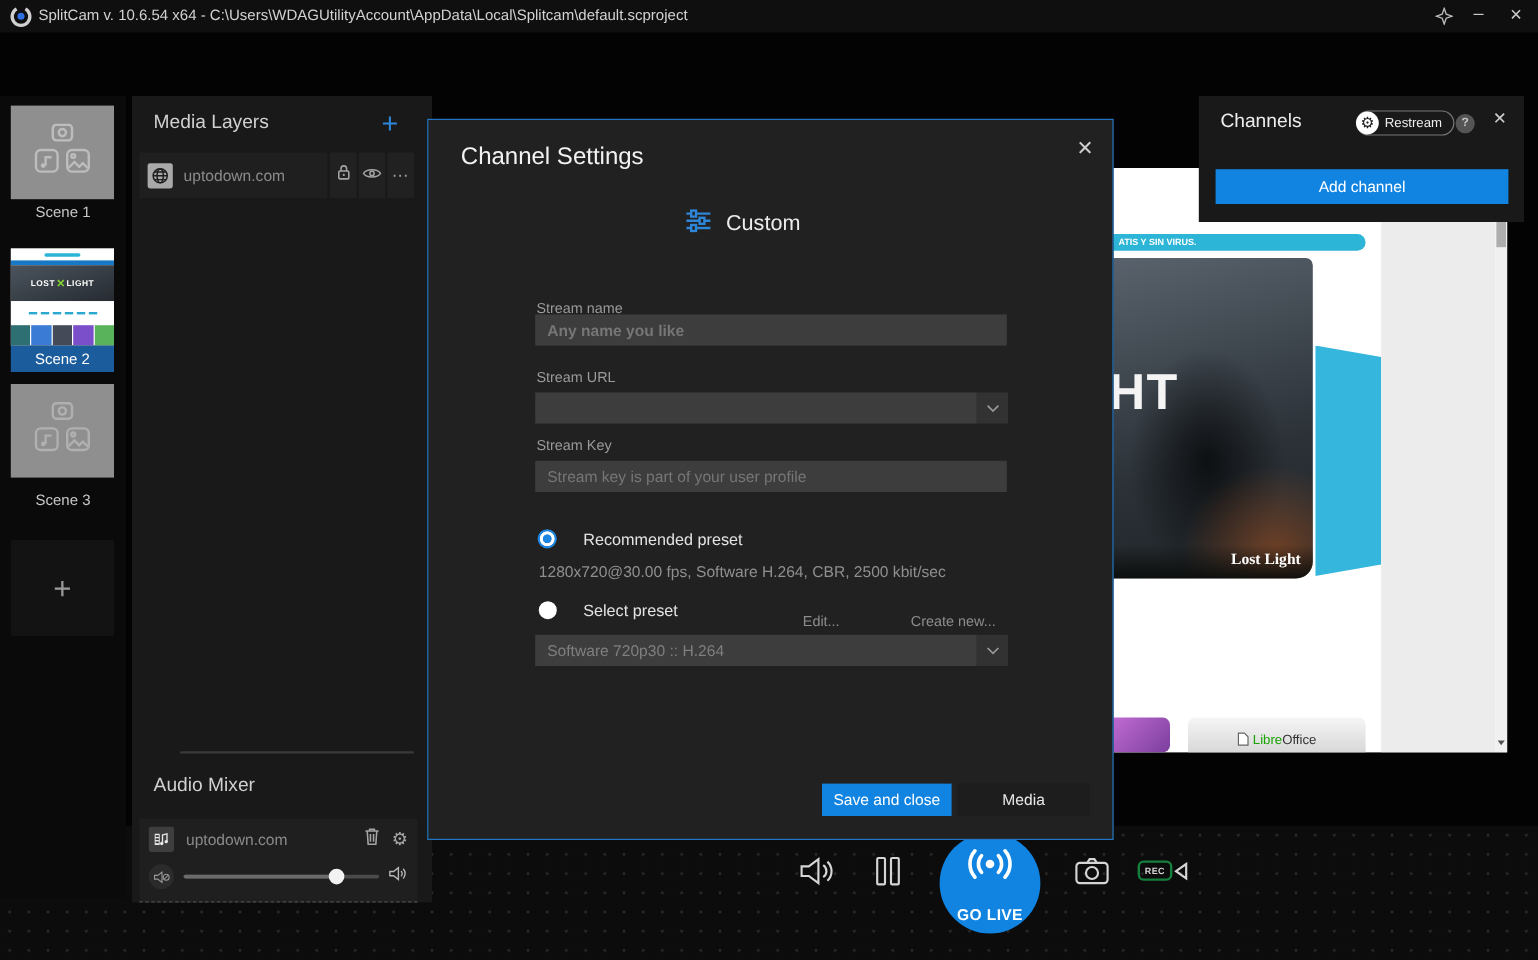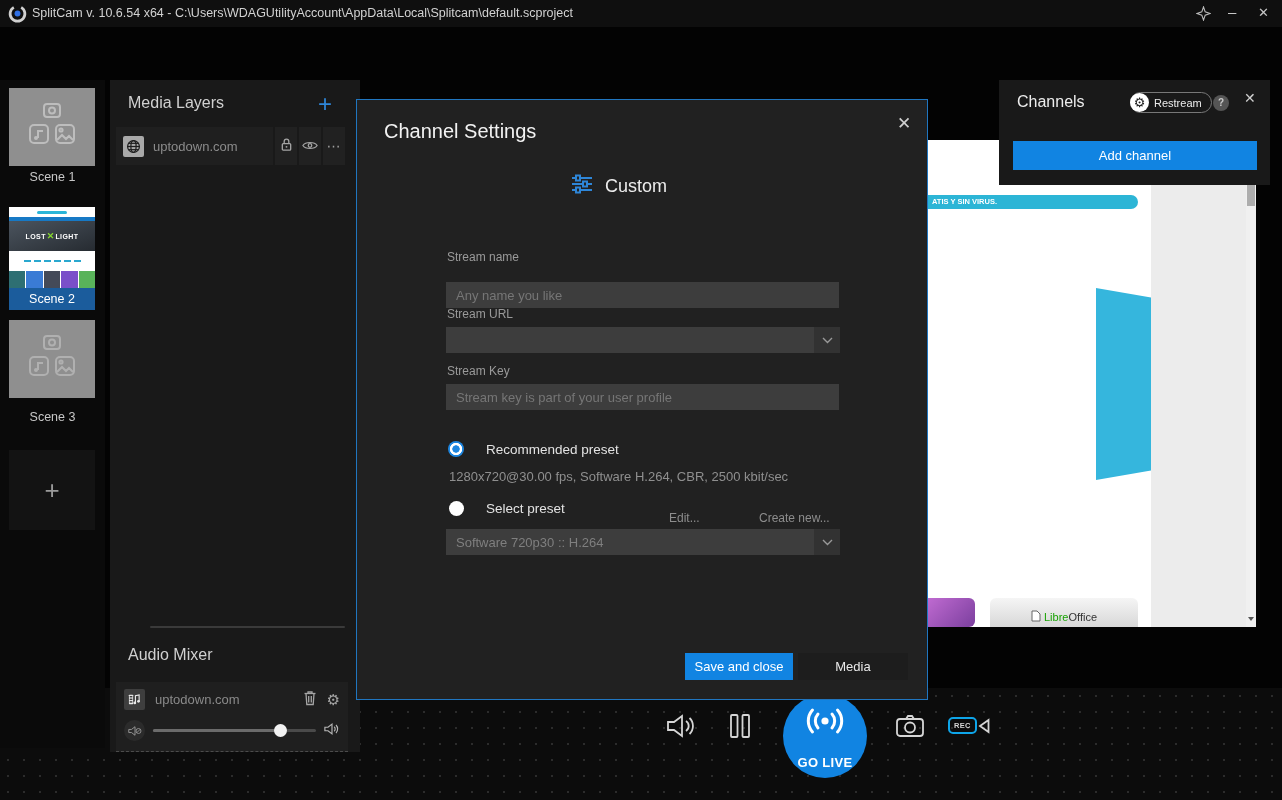--- a/index.html
+++ b/index.html
@@ -133,21 +133,21 @@
     display:flex; align-items:center; justify-content:center; }
   .btn-dark { position:absolute; background:#1d1d1d; color:#e8e8e8; font-size:13px; border:none;
     display:flex; align-items:center; justify-content:center; }
 
   
   .tool-icon { z-index:3; color:#d5d5d5; }
   .golive { left:783px; top:694px; width:84px; height:84px; border-radius:50%; background:#1184e2; z-index:3;
     display:flex; flex-direction:column; align-items:center; justify-content:center; gap:16px; padding-top:4px; }
   .golive-text { color:#fff; font-size:13px; font-weight:bold; letter-spacing:.3px; }
   .rec-wrap { left:948px; top:717px; display:flex; align-items:center; gap:1px; z-index:3; }
-  .rec-box { border:2px solid #0ea5e9; border-radius:5px; color:#d5d5d5; font-size:7.5px; font-weight:bold;
+  .rec-box { border:2px solid #15803d; border-radius:5px; color:#d5d5d5; font-size:7.5px; font-weight:bold;
     padding:2px 4px; letter-spacing:.3px; }
 </style>
 </head>
 <body>
 
 <div class="stage">
 
   <div class="abs dotfield"></div>
 
   <div class="abs titlebar">
@@ -322,20 +322,27 @@
               <path d="M13.5 2.5 a6.5 6.5 0 0 1 0 9"></path>
           </svg>
         </span>
       </div>
     </div>
   </div>
 
   <div class="abs preview">
     <div class="pv-gray"></div>
     <div class="pv-banner">ATIS Y SIN VIRUS.</div>
+    <div class="pv-card">
+      <div class="blob"></div>
+        <div class="fire"></div>
+        <div class="ground"></div>
+      <div class="pv-title-frag">HT</div>
+      <div class="pv-caption">Lost Light</div>
+    </div>
     <div class="pv-ribbon"></div>
     <div class="pv-tile-purple"></div>
     <div class="pv-tile-lo">
       <svg width="10" height="12" viewBox="0 0 10 12">
           <path d="M1 1 h5 l3 3 v7 H1 Z" stroke="#666" fill="#fff" stroke-width="1"></path>
         </svg>
       <span><span class="lo-green">Libre</span><span class="lo-dark">Office</span></span>
     </div>
     <div class="pv-scrollbar">
       <div class="pv-thumbbar"></div>
@@ -408,21 +415,21 @@
             <line x1="1" y1="16" x2="21" y2="16"></line>
           <rect x="5" y="1.5" width="4" height="5" fill="#212121" stroke="#2e86d8"></rect>
           <rect x="12" y="7.5" width="4" height="5" fill="#212121" stroke="#2e86d8"></rect>
           <rect x="5" y="13.5" width="4" height="5" fill="#212121" stroke="#2e86d8"></rect>
         </svg>
       </span>
       <span class="custom-label">Custom</span>
     </div>
 
     <span class="f-label" style="top:150px;">Stream name</span>
-    <input class="f-input" style="top: 182px;" placeholder="Any name you like">
+    <input class="f-input" style="top: 162px; font-weight: bold;" placeholder="Any name you like">
 
     <span class="f-label" style="top:207px;">Stream URL</span>
     <input class="f-input short" style="top: 227px;">
     <span class="dd-cell" style="top:227px;">
       <svg width="11" height="7" viewBox="0 0 11 7">
           <polyline points="1,1 5.5,5.5 10,1" stroke="#999" stroke-width="1.4" fill="none"></polyline>
         </svg>
     </span>
 
     <span class="f-label" style="top:264px;">Stream Key</span>

